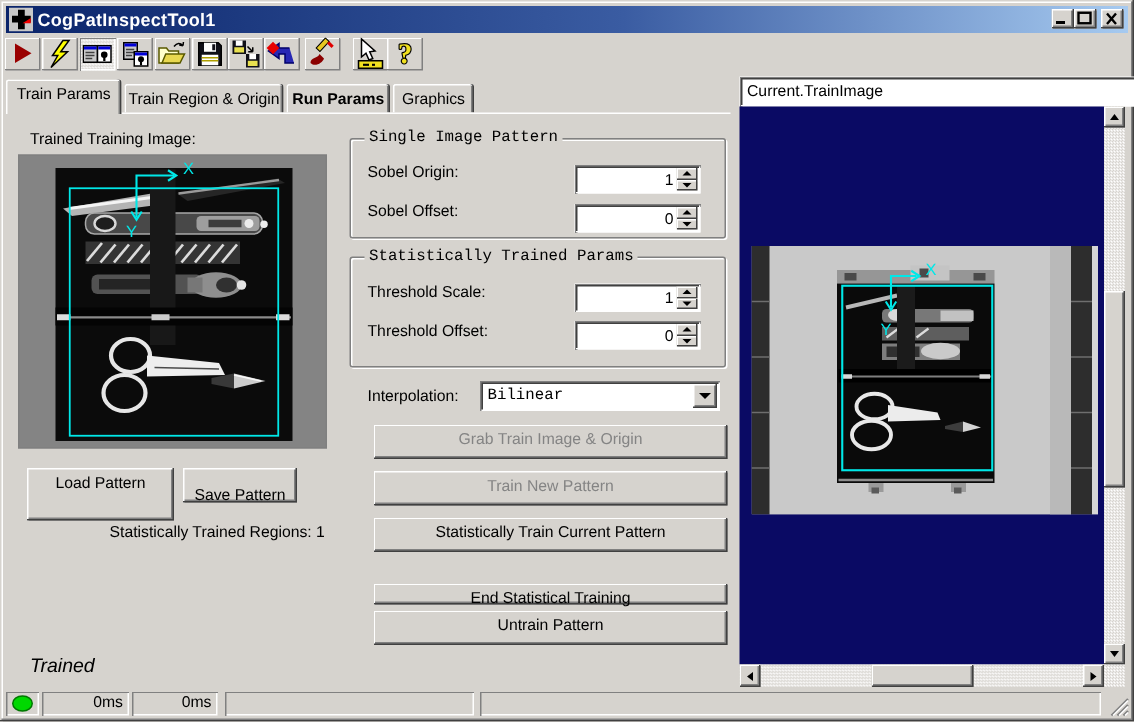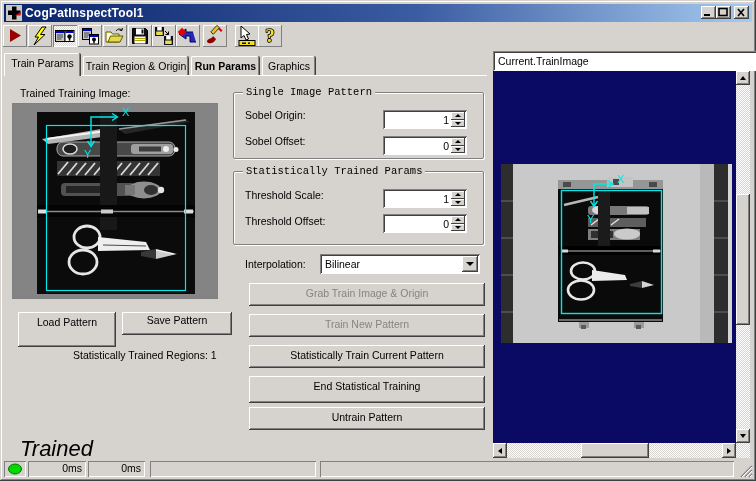--- a/index.html
+++ b/index.html
@@ -243,23 +243,23 @@
       <polyline points="99,9.5 104.5,13 99,16.5"></polyline>
       <polyline points="74.5,37 78,42.5 81.5,37"></polyline>
     </g>
     <g fill="#00e8e8" font-size="11" font-family="Liberation Sans, sans-serif">
       <text x="109" y="12">X</text>
       <text x="71" y="54">Y</text>
     </g>
   </svg>
 </div>
 <div class="push" style="left:18px; top:312px; width:98px; height:35px; padding-top:4px;">Load Pattern</div>
-<div class="push" style="left:122px; top:312px; width:110px; height:23px; padding-top:2px;">Save Pattern</div>
+<div class="push" style="left:122px; top:312px; width:76px; height:23px; padding-top:12px;">Save Pattern</div>
 <div class="abs" style="left:73px; top:349px;">Statistically Trained Regions: 1</div>
-<div class="abs" style="left:20px; top:436px; font-style:italic; font-size:22px;">Trained</div>
+<div class="abs" style="left:20px; top:436px; font-style:italic; font-size:13px;">Trained</div>
 
 <div class="gbox" style="left:233px; top:92px; width:251px; height:67px;"></div>
 <div class="gbox-label abs" style="left:243px; top:86px; background:#d6d3ce; padding:0 3px;">Single Image Pattern</div>
 <div class="abs" style="left:245px; top:109px;">Sobel Origin:</div>
 <div class="spin" style="left:383px; top:110px;">
     <div class="val">1</div>
     <div class="arrows">
       <div class="up">
         <div class="tri-up"></div>
       </div>
@@ -300,28 +300,28 @@
     <div class="arrows">
       <div class="up">
         <div class="tri-up"></div>
       </div>
       <div class="dn">
         <div class="tri-dn"></div>
       </div>
     </div>
   </div>
 <div class="abs" style="left:245px; top:258px;">Interpolation:</div>
-<div class="combo" style="left:320px; top:254px; width:160px; height:20px;">
+<div class="combo" style="left:320px; top:254px; width:160px; height:20px;font-family:Liberation Mono, monospace;">
     <div class="txt">Bilinear</div>
     <div class="drop"></div>
   </div>
 <div class="push disabled" style="left:249px; top:283px; width:236px; height:23px; padding-top:4px;">Grab Train Image &amp; Origin</div>
 <div class="push disabled" style="left:249px; top:314px; width:236px; height:23px; padding-top:4px;">Train New Pattern</div>
 <div class="push" style="left:249px; top:345px; width:236px; height:23px; padding-top:4px;">Statistically Train Current Pattern</div>
-<div class="push" style="left:249px; top:376px; width:236px; height:27px; padding-top:4px;">End Statistical Training</div>
+<div class="push" style="left:249px; top:389px; width:236px; height:14px; padding-top:4px;">End Statistical Training</div>
 <div class="push" style="left:249px; top:407px; width:236px; height:23px; padding-top:4px;">Untrain Pattern</div>
 
 <div class="combo" style="left:493px; top:51px; width:304px; height:20px;">
     <div class="txt">Current.TrainImage</div>
     <div class="drop"></div>
   </div>
 <div class="abs" style="left:493px; top:71px; width:243px; height:372px; background:#0a0a64;">
   <svg class="abs" style="left:8px; top:93px;" width="231" height="179" viewBox="0 0 231 179" id="rightphoto">
     <rect x="0" y="0" width="231" height="179" fill="#c7c7c7"></rect>
     <rect x="12" y="0" width="201" height="179" fill="#c9c9c9"></rect>

